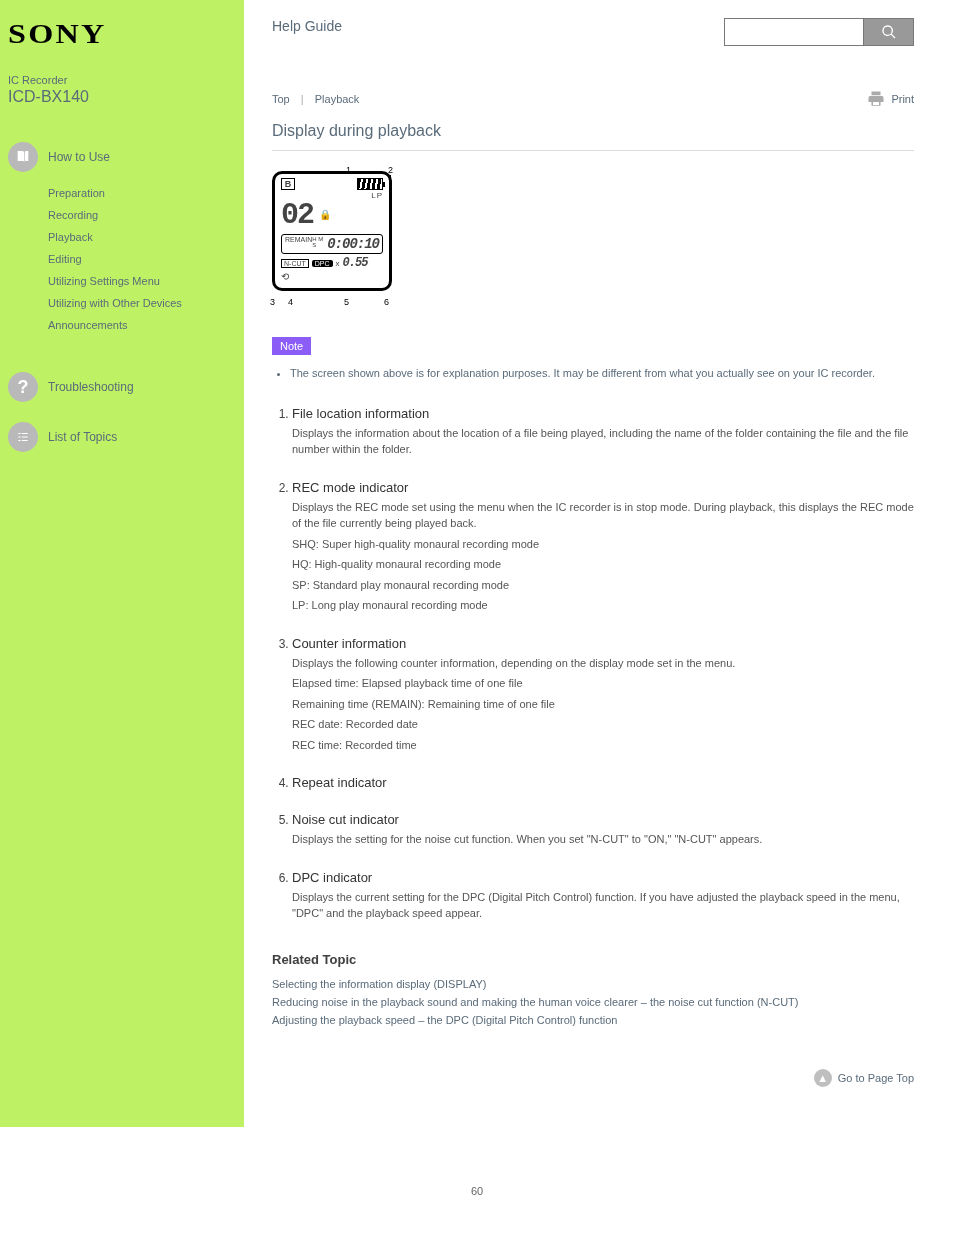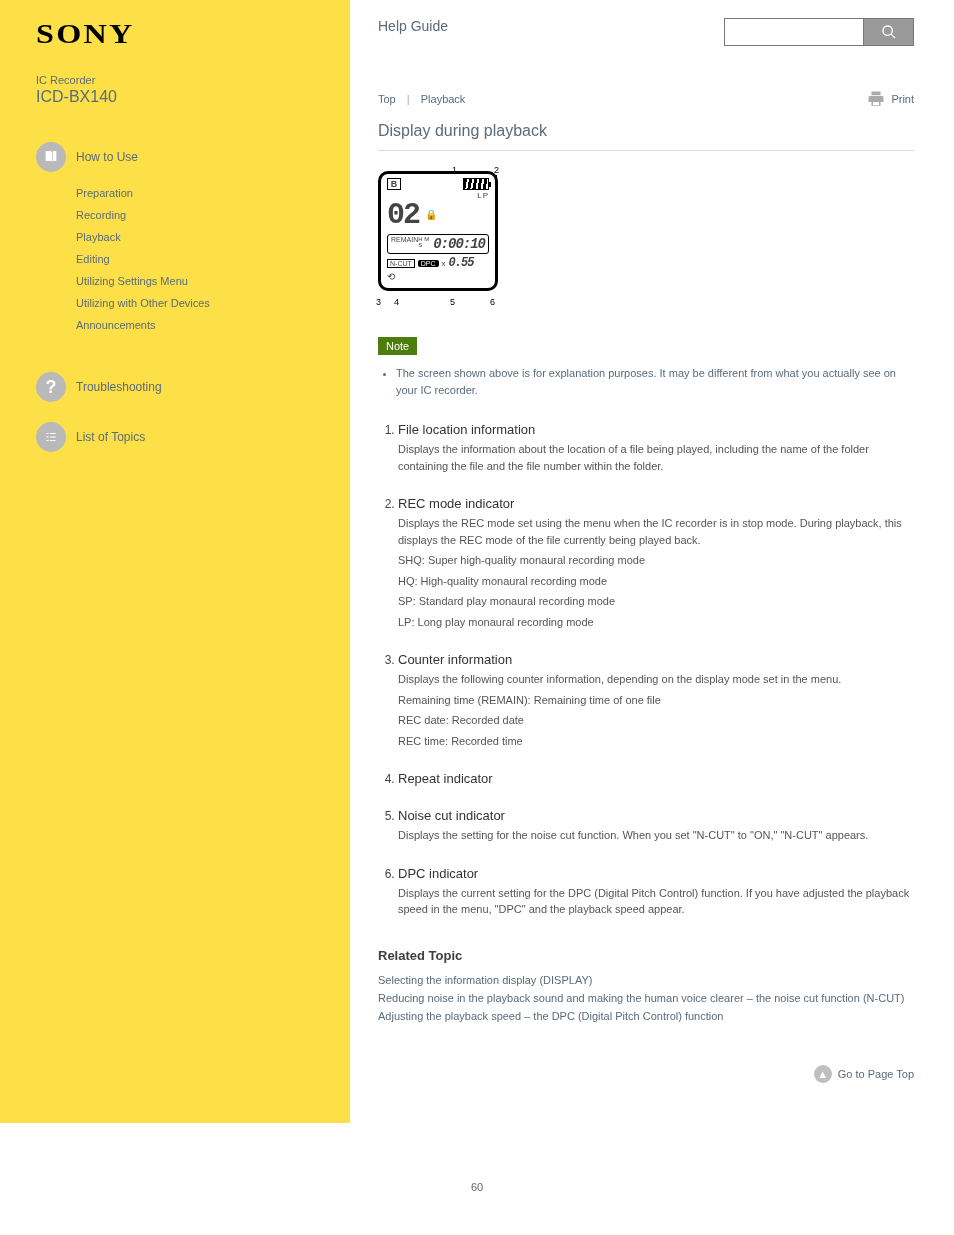--- a/index.html
+++ b/index.html
@@ -8,23 +8,23 @@
     font-size: 12px;
     color: #444;
     background: #fff;
     width: 954px;
   }
   .page {
     display: flex;
     min-height: 1060px;
   }
   .sidebar {
-    width: 350px;
-    background: #fde047;
-    padding: 18px 20px 20px 36px;
+    width: 244px;
+    background: #bef264;
+    padding: 18px 20px 20px 8px;
     position: relative;
   }
   .logo {
     font-family: "Times New Roman", serif;
     font-weight: bold;
     font-size: 28px;
     letter-spacing: 2px;
     color: #000;
     transform: scaleX(1.15);
     transform-origin: left;
@@ -159,21 +159,21 @@
     font-size:12px; letter-spacing:-1px;
   }
   .lcd .loop { font-size:10px; margin-top:1px;}
   .lcd-callouts-bottom{position:relative;height:16px;font-size:9px;color:#000;margin-top:2px;width:120px;}
   .lcd-callouts-bottom span{position:absolute; top:4px;}
   .lcd-callouts-bottom .c3{left:-2px;} .lcd-callouts-bottom .c4{left:16px;}
   .lcd-callouts-bottom .c5{left:72px;} .lcd-callouts-bottom .c6{left:112px;}
 
   .note-badge {
     display: inline-block;
-    background: #4d7c0f;
+    background: #8b5cf6;
     color: #fff;
     font-size: 11px;
     padding: 3px 8px;
     margin-top: 28px;
   }
   .note-list { list-style: disc; padding-left: 18px; margin-top: 8px; color:#5a6b7a; font-size:11px;}
   .note-list li { padding: 2px 0; line-height: 1.5; }
 
   ol.items { list-style: decimal; padding-left: 20px; margin-top: 22px; color:#444; }
   ol.items > li { margin-bottom: 22px; }
@@ -334,20 +334,21 @@
           <p>SHQ: Super high-quality monaural recording mode</p>
           <p>HQ: High-quality monaural recording mode</p>
           <p>SP: Standard play monaural recording mode</p>
           <p>LP: Long play monaural recording mode</p>
         </div>
       </li>
       <li>
         <div class="item-head">Counter information</div>
         <div class="item-body">
           <p>Displays the following counter information, depending on the display mode set in the menu.</p>
+          <p>Elapsed time: Elapsed playback time of one file</p>
           <p>Remaining time (REMAIN): Remaining time of one file</p>
           <p>REC date: Recorded date</p>
           <p>REC time: Recorded time</p>
         </div>
       </li>
       <li>
         <div class="item-head">Repeat indicator</div>
       </li>
       <li>
         <div class="item-head">Noise cut indicator</div>

